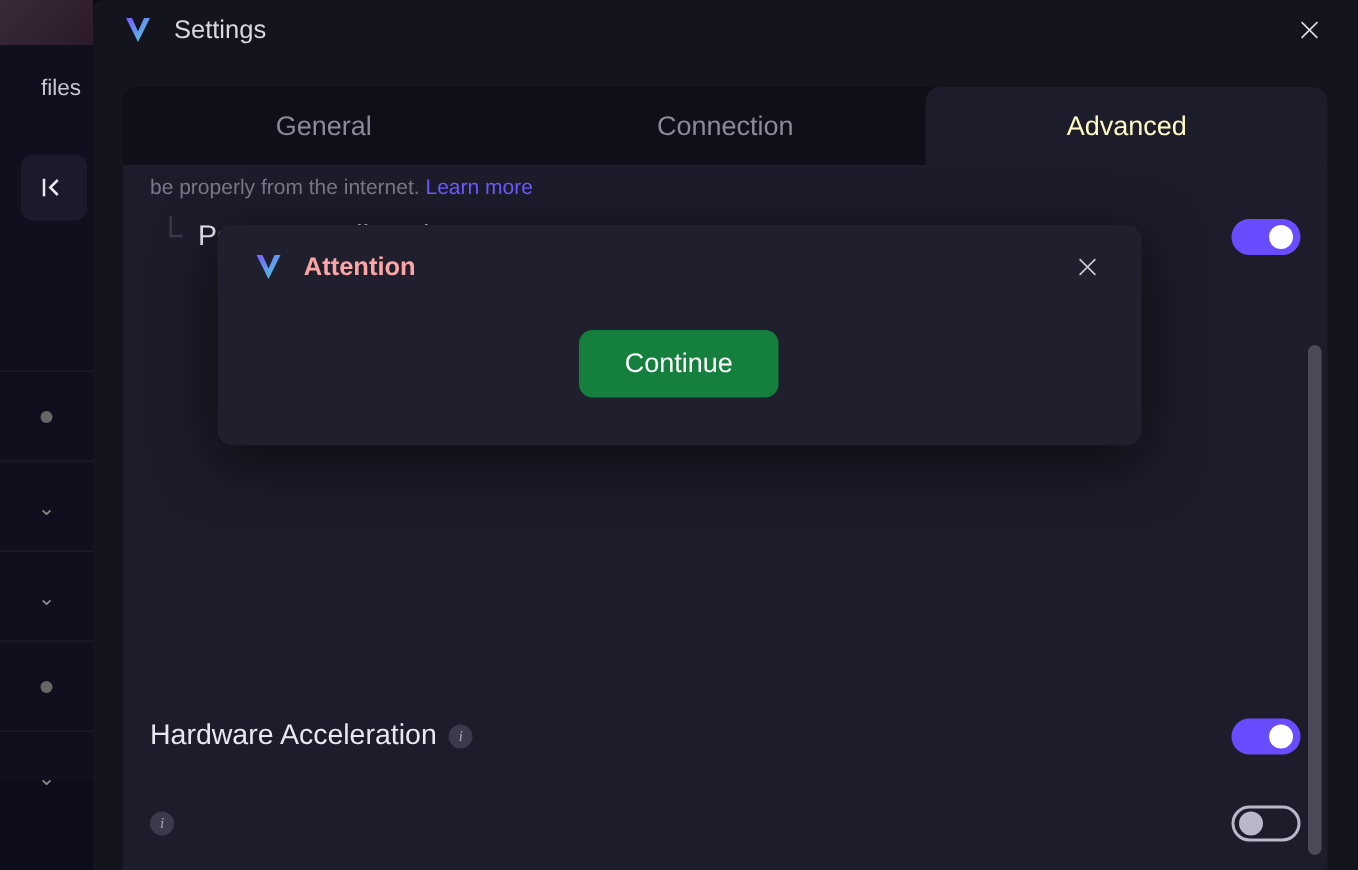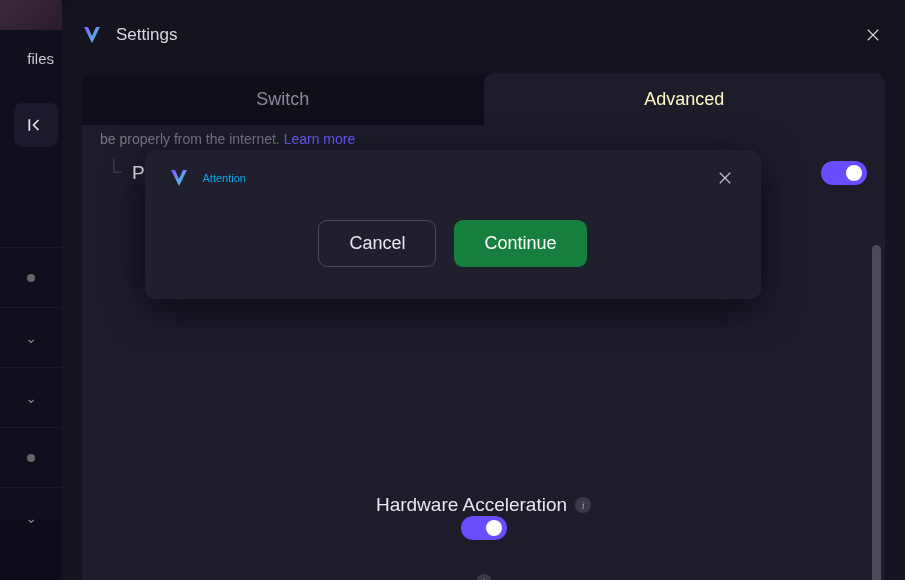--- a/index.html
+++ b/index.html
@@ -79,21 +79,21 @@
       top: 0;
       right: 0;
       height: 580px;
       background: #14141f;
       border-top-left-radius: 6px;
     }
 
     .settings-header {
       display: flex;
       align-items: center;
-      padding: 21px 18px 10px 18px;
+      padding: 6px 18px 10px 18px;
       gap: 12px;
     }
     .app-logo {
       width: 24px;
       height: 24px;
     }
     .app-logo svg { width: 100%; height: 100%; }
     .settings-title {
       font-size: 17px;
       color: #d8d8e0;
@@ -147,21 +147,21 @@
       font-size: 14px;
     }
     .desc-line a { color: #6b5cff; text-decoration: none; }
 
     .setting-row {
       display: flex;
       align-items: center;
       justify-content: space-between;
       padding: 14px 0;
     }
-    .setting-row.big { padding: 17px 0; flex-direction: column; }
+    .setting-row.big { padding: 17px 0; }
     .setting-label-group {
       display: flex;
       align-items: center;
       gap: 8px;
     }
     .setting-label {
       font-size: 19px;
       color: #e8e8f0;
     }
     .info-icon {
@@ -232,23 +232,24 @@
       pointer-events: auto;
       overflow: hidden;
     }
     .modal-header {
       display: flex;
       align-items: center;
       padding: 14px 22px;
       gap: 12px;
     }
     .modal-title {
-      font-size: 11px;
-      color: #0ea5e9;
+      font-size: 17px;
+      color: #fca5a5;
       flex: 1;
+      font-weight: bold;
     }
     .modal-close {
       font-size: 22px;
       color: #c8c8d0;
       cursor: pointer;
       width: 28px;
       height: 28px;
       display: flex;
       align-items: center;
       justify-content: center;
@@ -332,21 +333,22 @@
     </span>
     <span class="settings-title">Settings</span>
     <span class="close-btn">
       <svg viewBox="0 0 24 24" width="18" height="18" stroke="currentColor" stroke-width="1.5" fill="none">
           <path d="M5 5l14 14M19 5L5 19"></path>
         </svg>
     </span>
   </div>
 
   <div class="tabs-bar">
-    <div class="tab">Switch</div>
+    <div class="tab">General</div>
+    <div class="tab">Connection</div>
     <div class="tab active">Advanced</div>
   </div>
 
   <div class="settings-body">
     <div class="desc-line">
       <span>be properly from the internet.</span>
       <a href="#">Learn more</a>
     </div>
 
     <div class="setting-row" style="position:relative; padding-left:32px;">
@@ -400,17 +402,16 @@
           </svg>
       </span>
       <span class="modal-title">Attention</span>
       <span class="modal-close">
         <svg viewBox="0 0 24 24" width="18" height="18" stroke="currentColor" stroke-width="1.5" fill="none">
             <path d="M5 5l14 14M19 5L5 19"></path>
           </svg>
       </span>
     </div>
     <div class="modal-actions">
-      <button class="btn btn-secondary">Cancel</button>
       <button class="btn btn-primary">Continue</button>
     </div>
   </div>
 </div>
 
 </body></html>

